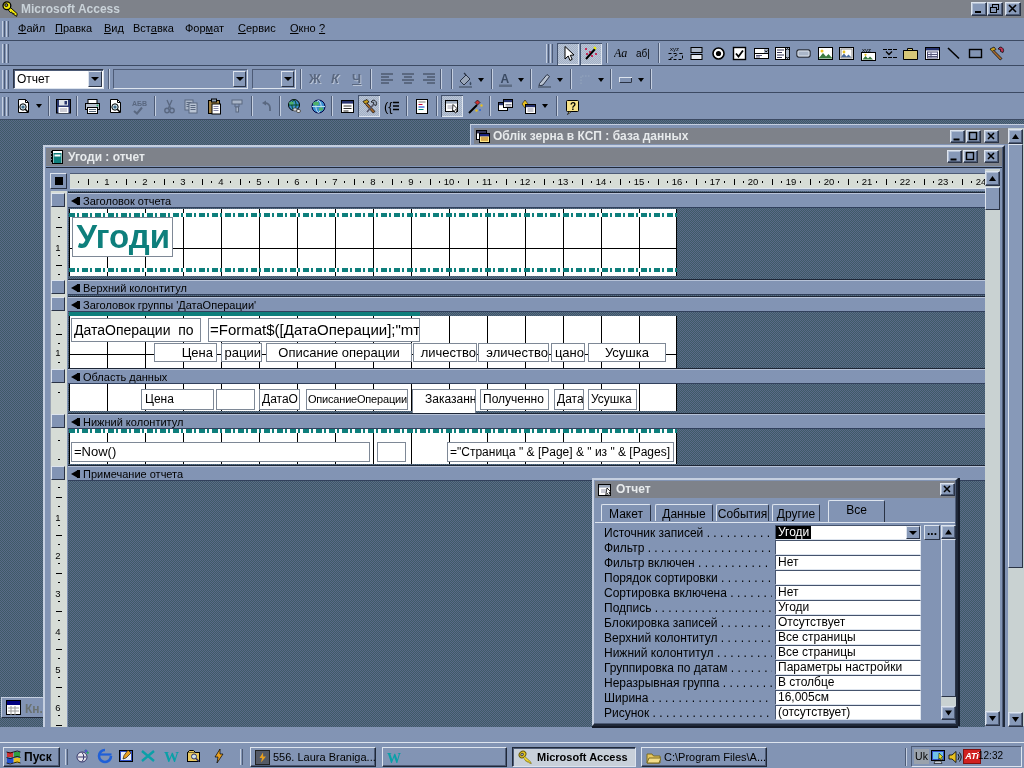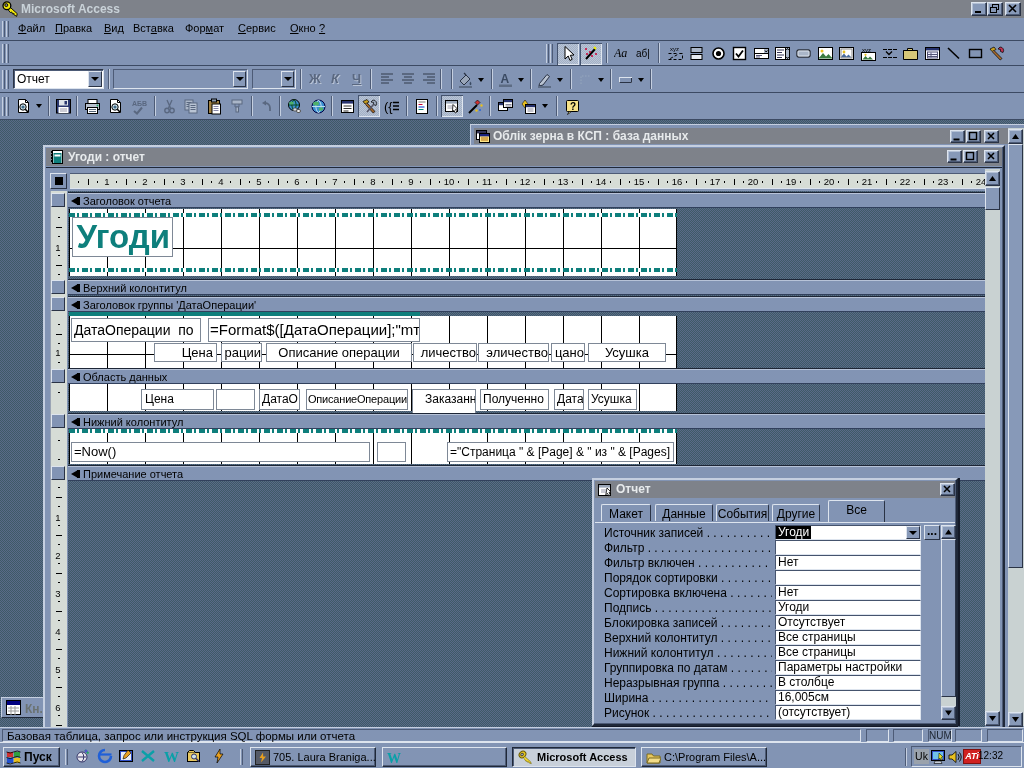--- a/index.html
+++ b/index.html
@@ -806,28 +806,20 @@
       <div class="tbtn" style="left:0;top:0;width:15px;height:14px;"><svg width="13" height="12">
             <path d="M6.5 3.5 L10 8.5 L3 8.5 Z" fill="#000"></path>
           </svg></div>
       <div class="abs" style="left:0;top:14px;width:15px;height:158px;background:#8799b8;border-top:1px solid #dde4ee;border-left:1px solid #dde4ee;border-right:1px solid #2a3345;border-bottom:1px solid #2a3345;"></div>
       <div class="tbtn" style="left:0;top:181px;width:15px;height:14px;"><svg width="13" height="12">
             <path d="M6.5 8.5 L10 3.5 L3 3.5 Z" fill="#000"></path>
           </svg></div>
     </div>
   </div>
 
-  <div class="abs" style="left:0;top:727px;width:1024px;height:15px;background:#8294b4;border-top:1px solid #c5cfe0;" id="statusbar">
-    <div class="abs sunken" style="left:2px;top:1px;width:859px;height:13px;padding:0 4px;line-height:12px;font-size:11.5px;">Базовая таблица, запрос или инструкция SQL формы или отчета</div>
-    <div class="abs sunken" style="left:866px;top:1px;width:23px;height:13px;"></div>
-    <div class="abs sunken" style="left:893px;top:1px;width:30px;height:13px;"></div>
-    <div class="abs sunken" style="left:928px;top:1px;width:24px;height:13px;text-align:center;line-height:12px;font-size:10px;color:#1c2430;">NUM</div>
-    <div class="abs sunken" style="left:955px;top:1px;width:27px;height:13px;"></div>
-    <div class="abs sunken" style="left:987px;top:1px;width:36px;height:13px;"></div>
-  </div>
 
   <div class="abs" style="left:0;top:742px;width:1024px;height:26px;background:#8294b4;border-top:1px solid #dde4ee;" id="taskbar">
     <div class="abs" style="left:3px;top:4px;width:57px;height:20px;background:#8294b4;border-top:1px solid #dde4ee;border-left:1px solid #dde4ee;border-right:1px solid #1f2838;border-bottom:1px solid #1f2838;box-shadow:inset -1px -1px 0 #4d5b76;">
       <div class="abs" style="left:2px;top:1px;"><svg width="16" height="16" viewBox="0 0 16 16">
             <g>
 <rect x="1" y="3" width="6" height="5" fill="#d03030"></rect>
               <rect x="8" y="3" width="6" height="5" fill="#30a040"></rect>
 <rect x="1" y="9" width="6" height="5" fill="#2050d0"></rect>
               <rect x="8" y="9" width="6" height="5" fill="#e8c020"></rect>
 <path d="M0.5 3 q4 2 7 0 q4 -2 7 0 M0.5 8.5 q4 2 7 0 q4 -2 7 0 M0.5 14 q4 2 7 0 q4 -2 7 0" stroke="#000" fill="none" stroke-width="0.8"></path>
@@ -865,21 +857,21 @@
         </svg></div>
     <div class="qlicon" style="left:211px;top:5px;"><svg width="16" height="16" viewBox="0 0 16 16">
           <path d="M9 1 L4 9 h3 L6 15 L12 6 H9z" fill="#e8a020" stroke="#000" stroke-width="0.7"></path>
         </svg></div>
     <div class="grip" style="left:240px;top:6px;height:16px;"></div>
     <div class="taskbtn" style="left:250px;width:126px;">
       <span class="abs" style="left:4px;top:2px;"><svg width="15" height="15" viewBox="0 0 15 15">
             <rect x="0.5" y="0.5" width="14" height="14" fill="#555a66" stroke="#222"></rect>
             <path d="M8 2.5 L4.5 8 h2.5 L6 12.5 L11 6.5 H8.2z" fill="#e8a020"></path>
           </svg></span>
-        <span class="abs" style="left:22px;top:3px;">705. Laura Braniga...</span>
+        <span class="abs" style="left:22px;top:3px;">556. Laura Braniga...</span>
     </div>
     <div class="taskbtn" style="left:382px;width:125px;">
       <span class="abs" style="left:4px;top:2px;"><svg width="15" height="15" viewBox="0 0 15 15">
             <text x="0" y="12.5" font-size="14" font-weight="bold" fill="#0aa0a8" font-family="Liberation Serif">W</text>
           </svg></span>
         <span class="abs" style="left:38px;top:3px;margin-top:47px;">Microsoft Word</span>
     </div>
     <div class="taskbtn" style="left:512px;width:124px;background:#c8d0da;border-top-color:#1f2838;border-left-color:#1f2838;border-right-color:#dde4ee;border-bottom-color:#dde4ee;box-shadow:inset 1px 1px 0 #4d5b76;">
       <span class="abs" style="left:5px;top:2px;"><svg width="15" height="15" viewBox="0 0 15 15">
             <ellipse cx="4.5" cy="4.5" rx="3.6" ry="3" fill="#e8c820" stroke="#6a5a00" transform="rotate(-40 4.5 4.5)"></ellipse>

